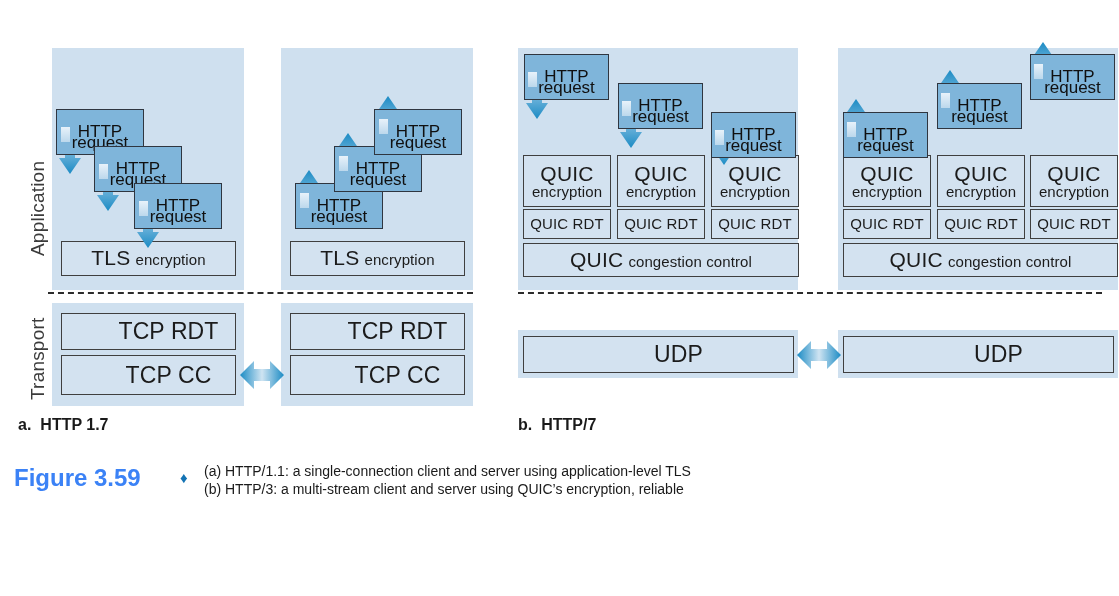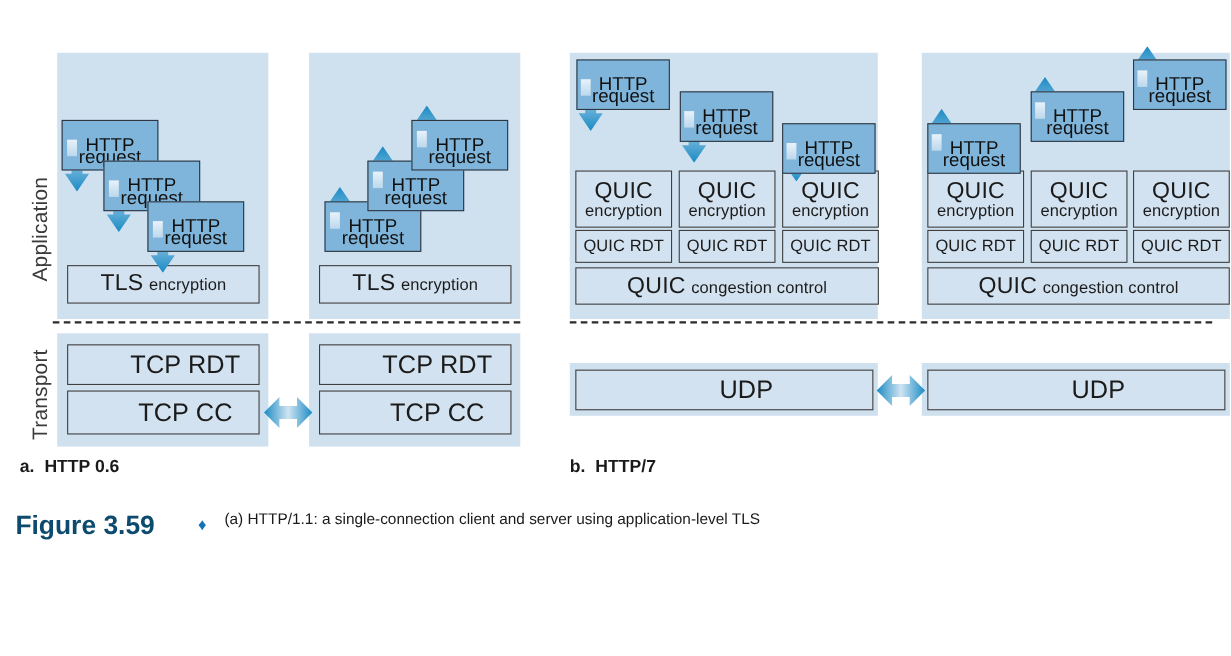--- a/index.html
+++ b/index.html
@@ -93,21 +93,21 @@
   .subcap .ltr{margin-right:9px;}
 
   
   .figwrap{
     position:absolute;
     left:14px;top:462px;width:1090px;
   }
   .figlabel{
     position:absolute;left:0;top:2px;
     font-size:24px;font-weight:bold;
-    color:#0c4a6e;
+    color:#3b82f6;
     white-space:nowrap;
   }
   .figdiamond{
     position:absolute;left:166px;top:7px;
     color:#1473b4;font-size:15px;
   }
   .figtext{
     position:absolute;left:190px;top:0;width:900px;
     font-size:14px;line-height:1.32;
     color:#1a1a1a;
@@ -242,21 +242,21 @@
         <linearGradient id="gh1" x1="0" y1="0" x2="1" y2="0">
       <stop offset="0%" stop-color="#1b8bc4"></stop>
           <stop offset="50%" stop-color="#cfe4f2"></stop>
           <stop offset="100%" stop-color="#1b8bc4"></stop>
     </linearGradient>
       </defs>
     <path d="M0 20 L14 6 V14 H30 V6 L44 20 L30 34 V26 H14 V34 Z" fill="url(#gh1)"></path>
   </svg>
 
   <div class="subcap" style="left:18px;top:416px;">
-    <span class="ltr">a.</span><span>HTTP 0.6</span>
+    <span class="ltr">a.</span><span>HTTP 1.7</span>
   </div>
 
   <div class="panel" style="left:518px;top:48px;width:280px;height:242px;"></div>
 
   <div class="httpbox" style="left:524px;top:54px;width:85px;height:46px;">
     <span>HTTP</span>
   </div>
   <div class="httpbox" style="left:524px;top:54px;width:85px;height:46px;background:transparent;border:none;align-items:flex-end;padding-bottom:3px;">
     <span>request</span>
   </div>
@@ -408,16 +408,17 @@
 
   <div class="subcap" style="left:518px;top:416px;">
     <span class="ltr">b.</span><span>HTTP/7</span>
   </div>
 
   <div class="figwrap">
     <div class="figlabel">Figure 3.59</div>
     <div class="figdiamond">♦</div>
     <div class="figtext">
       <div>(a) HTTP/1.1: a single-connection client and server using application-level TLS</div>
+      <div>(b) HTTP/3: a multi-stream client and server using QUIC’s encryption, reliable</div>
     </div>
   </div>
 
 </div>
 
 </body></html>

